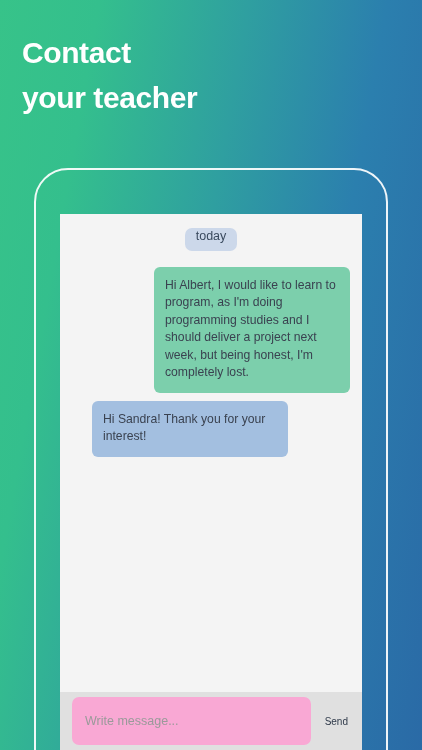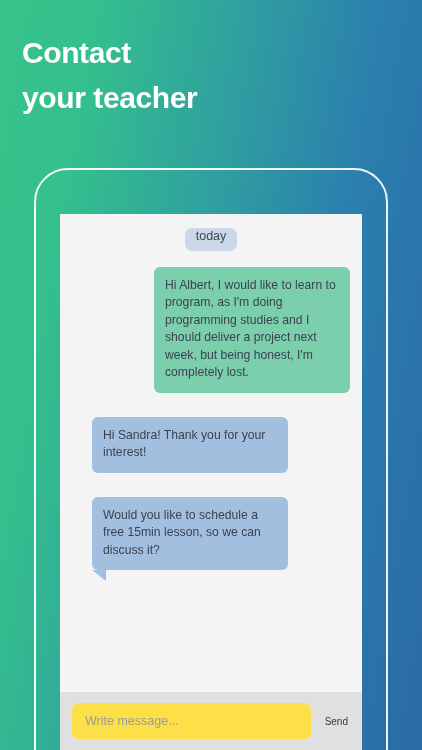--- a/index.html
+++ b/index.html
@@ -84,21 +84,21 @@
     color: #3a4a5e;
     font-size: 12.5px;
     line-height: 1;
     padding: 2px 11px 8px 11px;
     border-radius: 7px;
   }
 
   
   .msg-row {
     display: flex;
-    margin-bottom: 24px;
+    margin-bottom: 8px;
   }
   .msg-row.out { justify-content: flex-end; }
   .msg-row.in  { justify-content: flex-start; padding-left: 20px; }
 
   .bubble {
     position: relative;
     max-width: 196px;
     font-size: 12.2px;
     line-height: 17.5px;
     color: #3a4250;
@@ -139,22 +139,22 @@
     flex: 0 0 auto;
     height: 58px;
     background: #e0e0e0;
     display: flex;
     align-items: center;
     padding: 0 12px;
     box-sizing: border-box;
   }
   .composer-input {
     flex: 1 1 auto;
-    height: 36px;
-    background: #fde047;
+    height: 48px;
+    background: #f9a8d4;
     border: none;
     border-radius: 7px;
     padding: 16px 13px;
     font-family: "Liberation Sans", sans-serif;
     font-size: 12.5px;
     color: #3a4250;
     outline: none;
     box-sizing: border-box;
   }
   .composer-input::placeholder { color: #9a9a9a; }
@@ -193,23 +193,20 @@
 
       <div class="msg-row out">
         <div class="bubble green">Hi Albert, I would like to learn to program, as I'm doing programming studies and I should deliver a project next week, but being honest, I'm completely lost.</div>
       </div>
 
 
       <div class="msg-row in">
         <div class="bubble blue">Hi Sandra! Thank you for your interest!</div>
       </div>
 
-      <div class="msg-row in">
-        <div class="bubble blue tail-left">Would you like to schedule a free 15min lesson, so we can discuss it?</div>
-      </div>
 
     </div>
 
     <div class="composer">
       <input class="composer-input" type="text" placeholder="Write message..." style="">
       <button class="send-button">Send</button>
     </div>
 
   </div>
 

